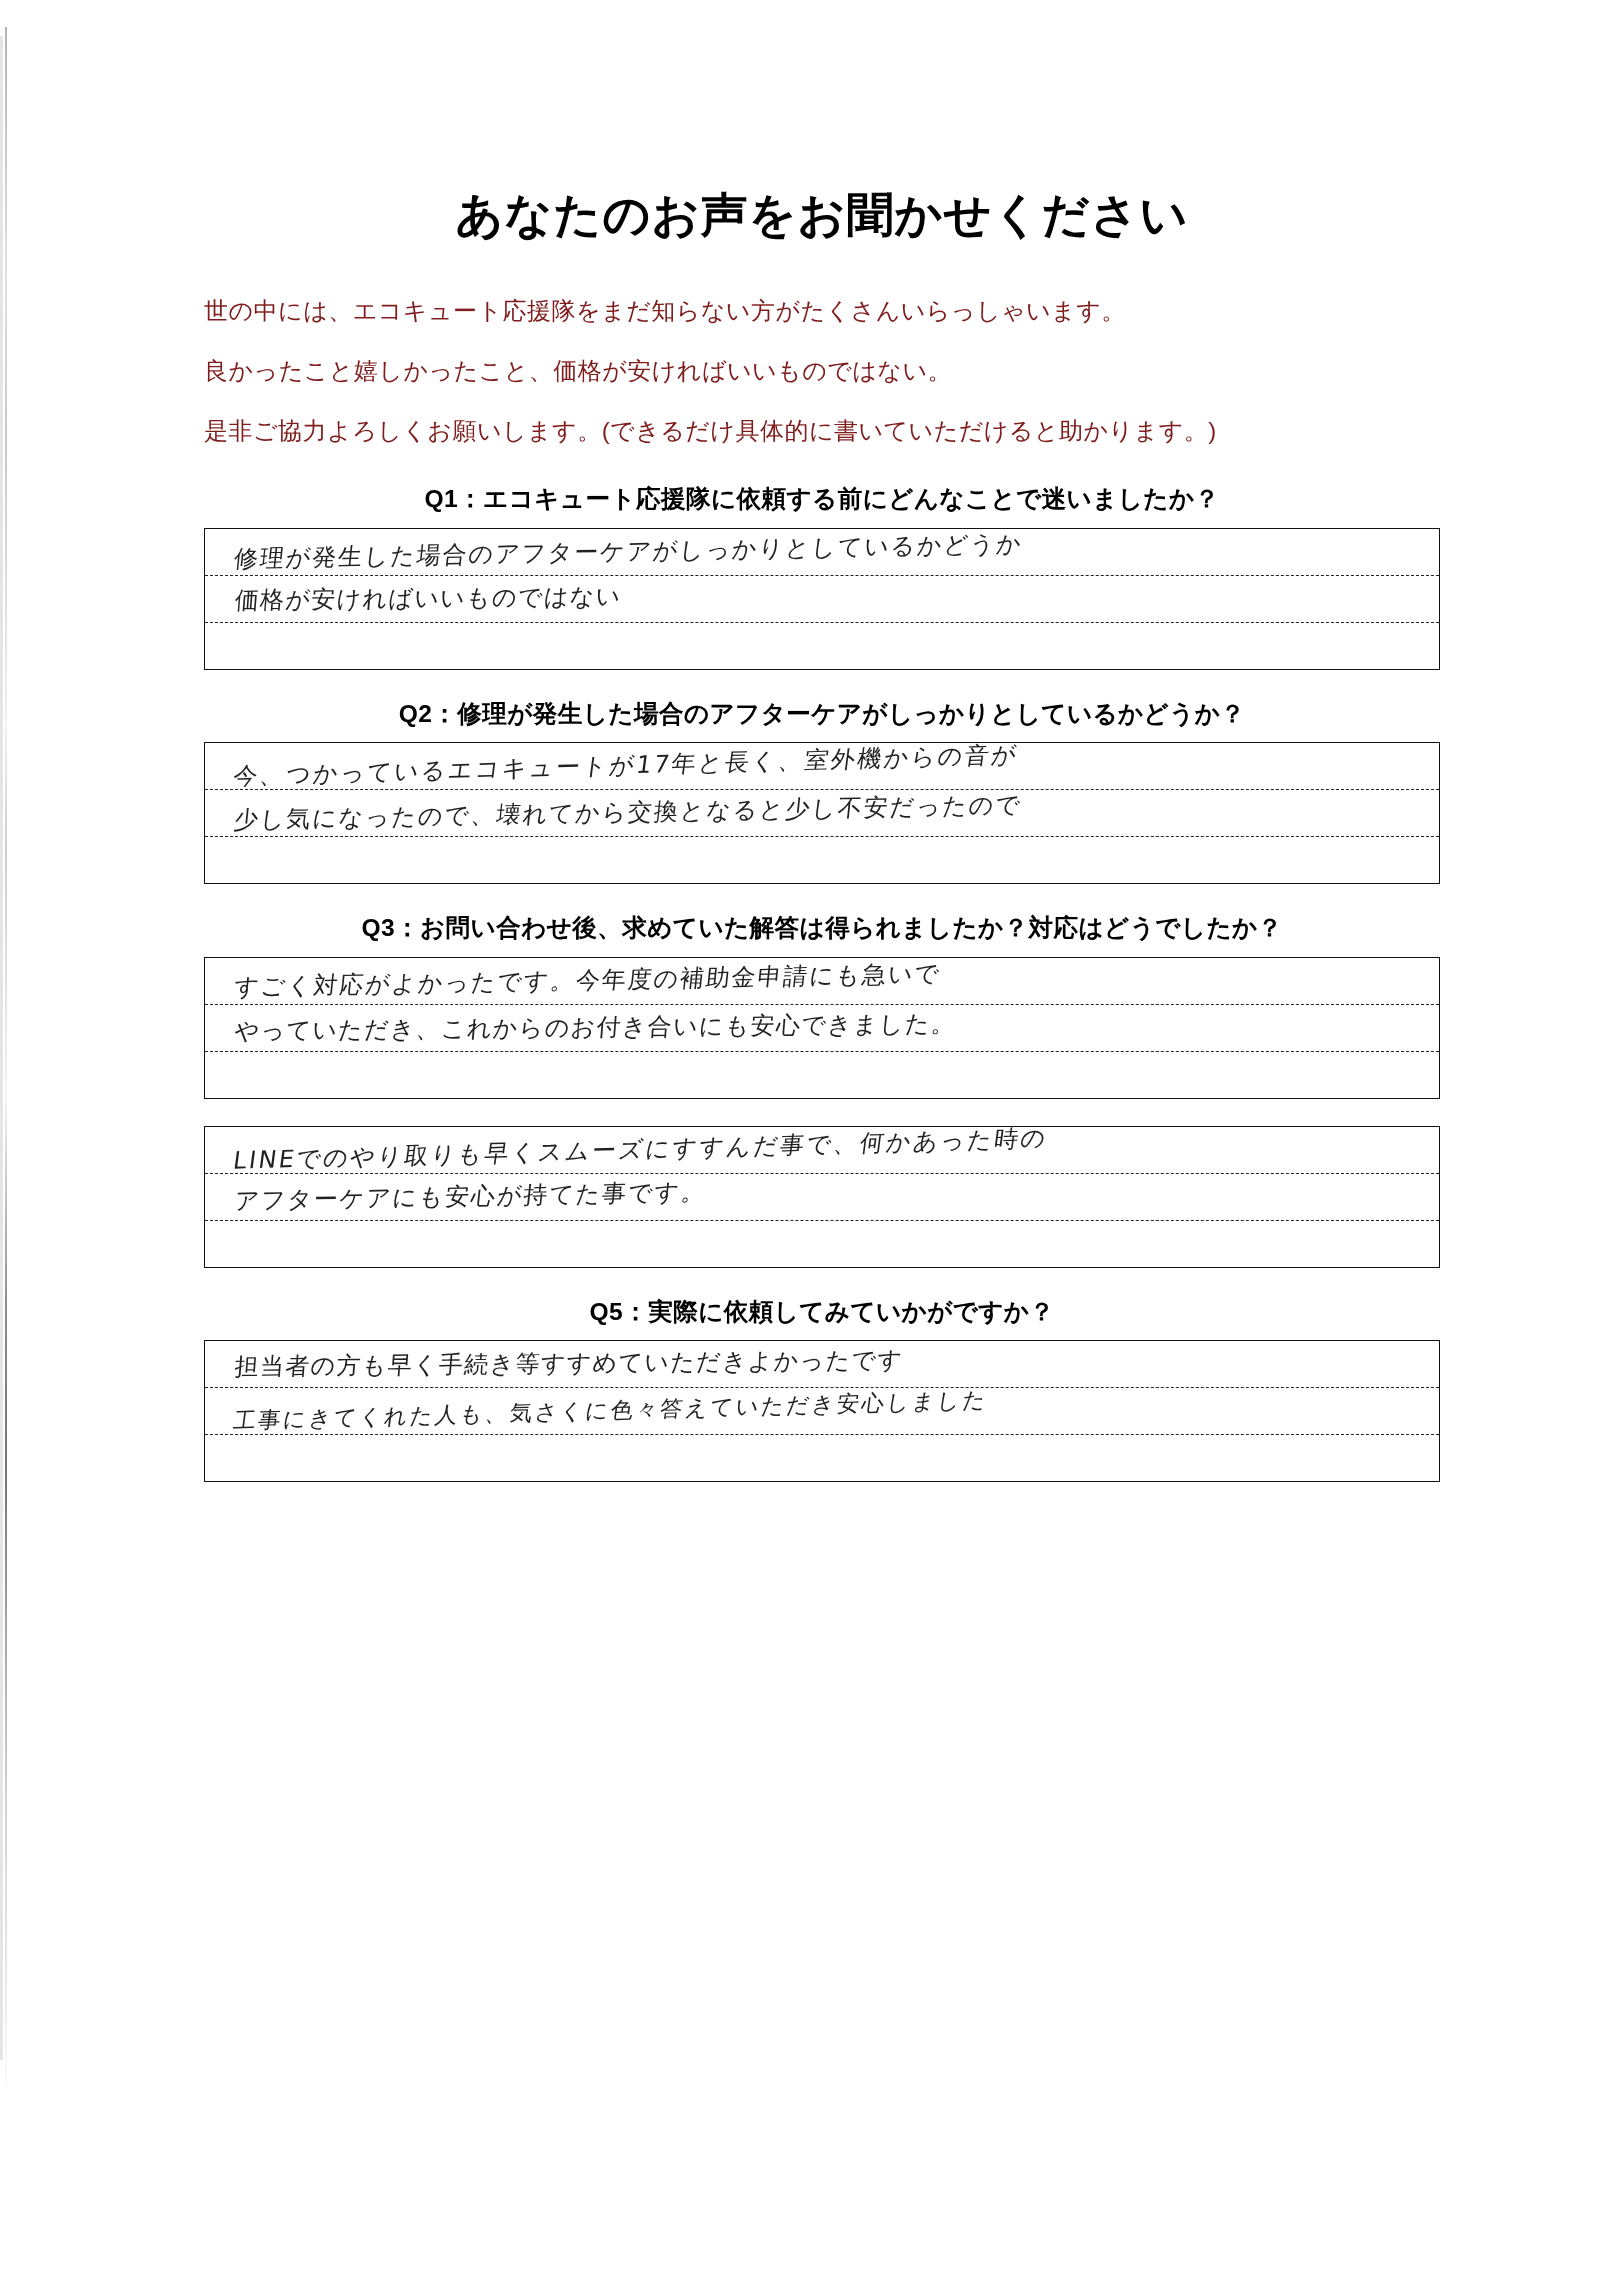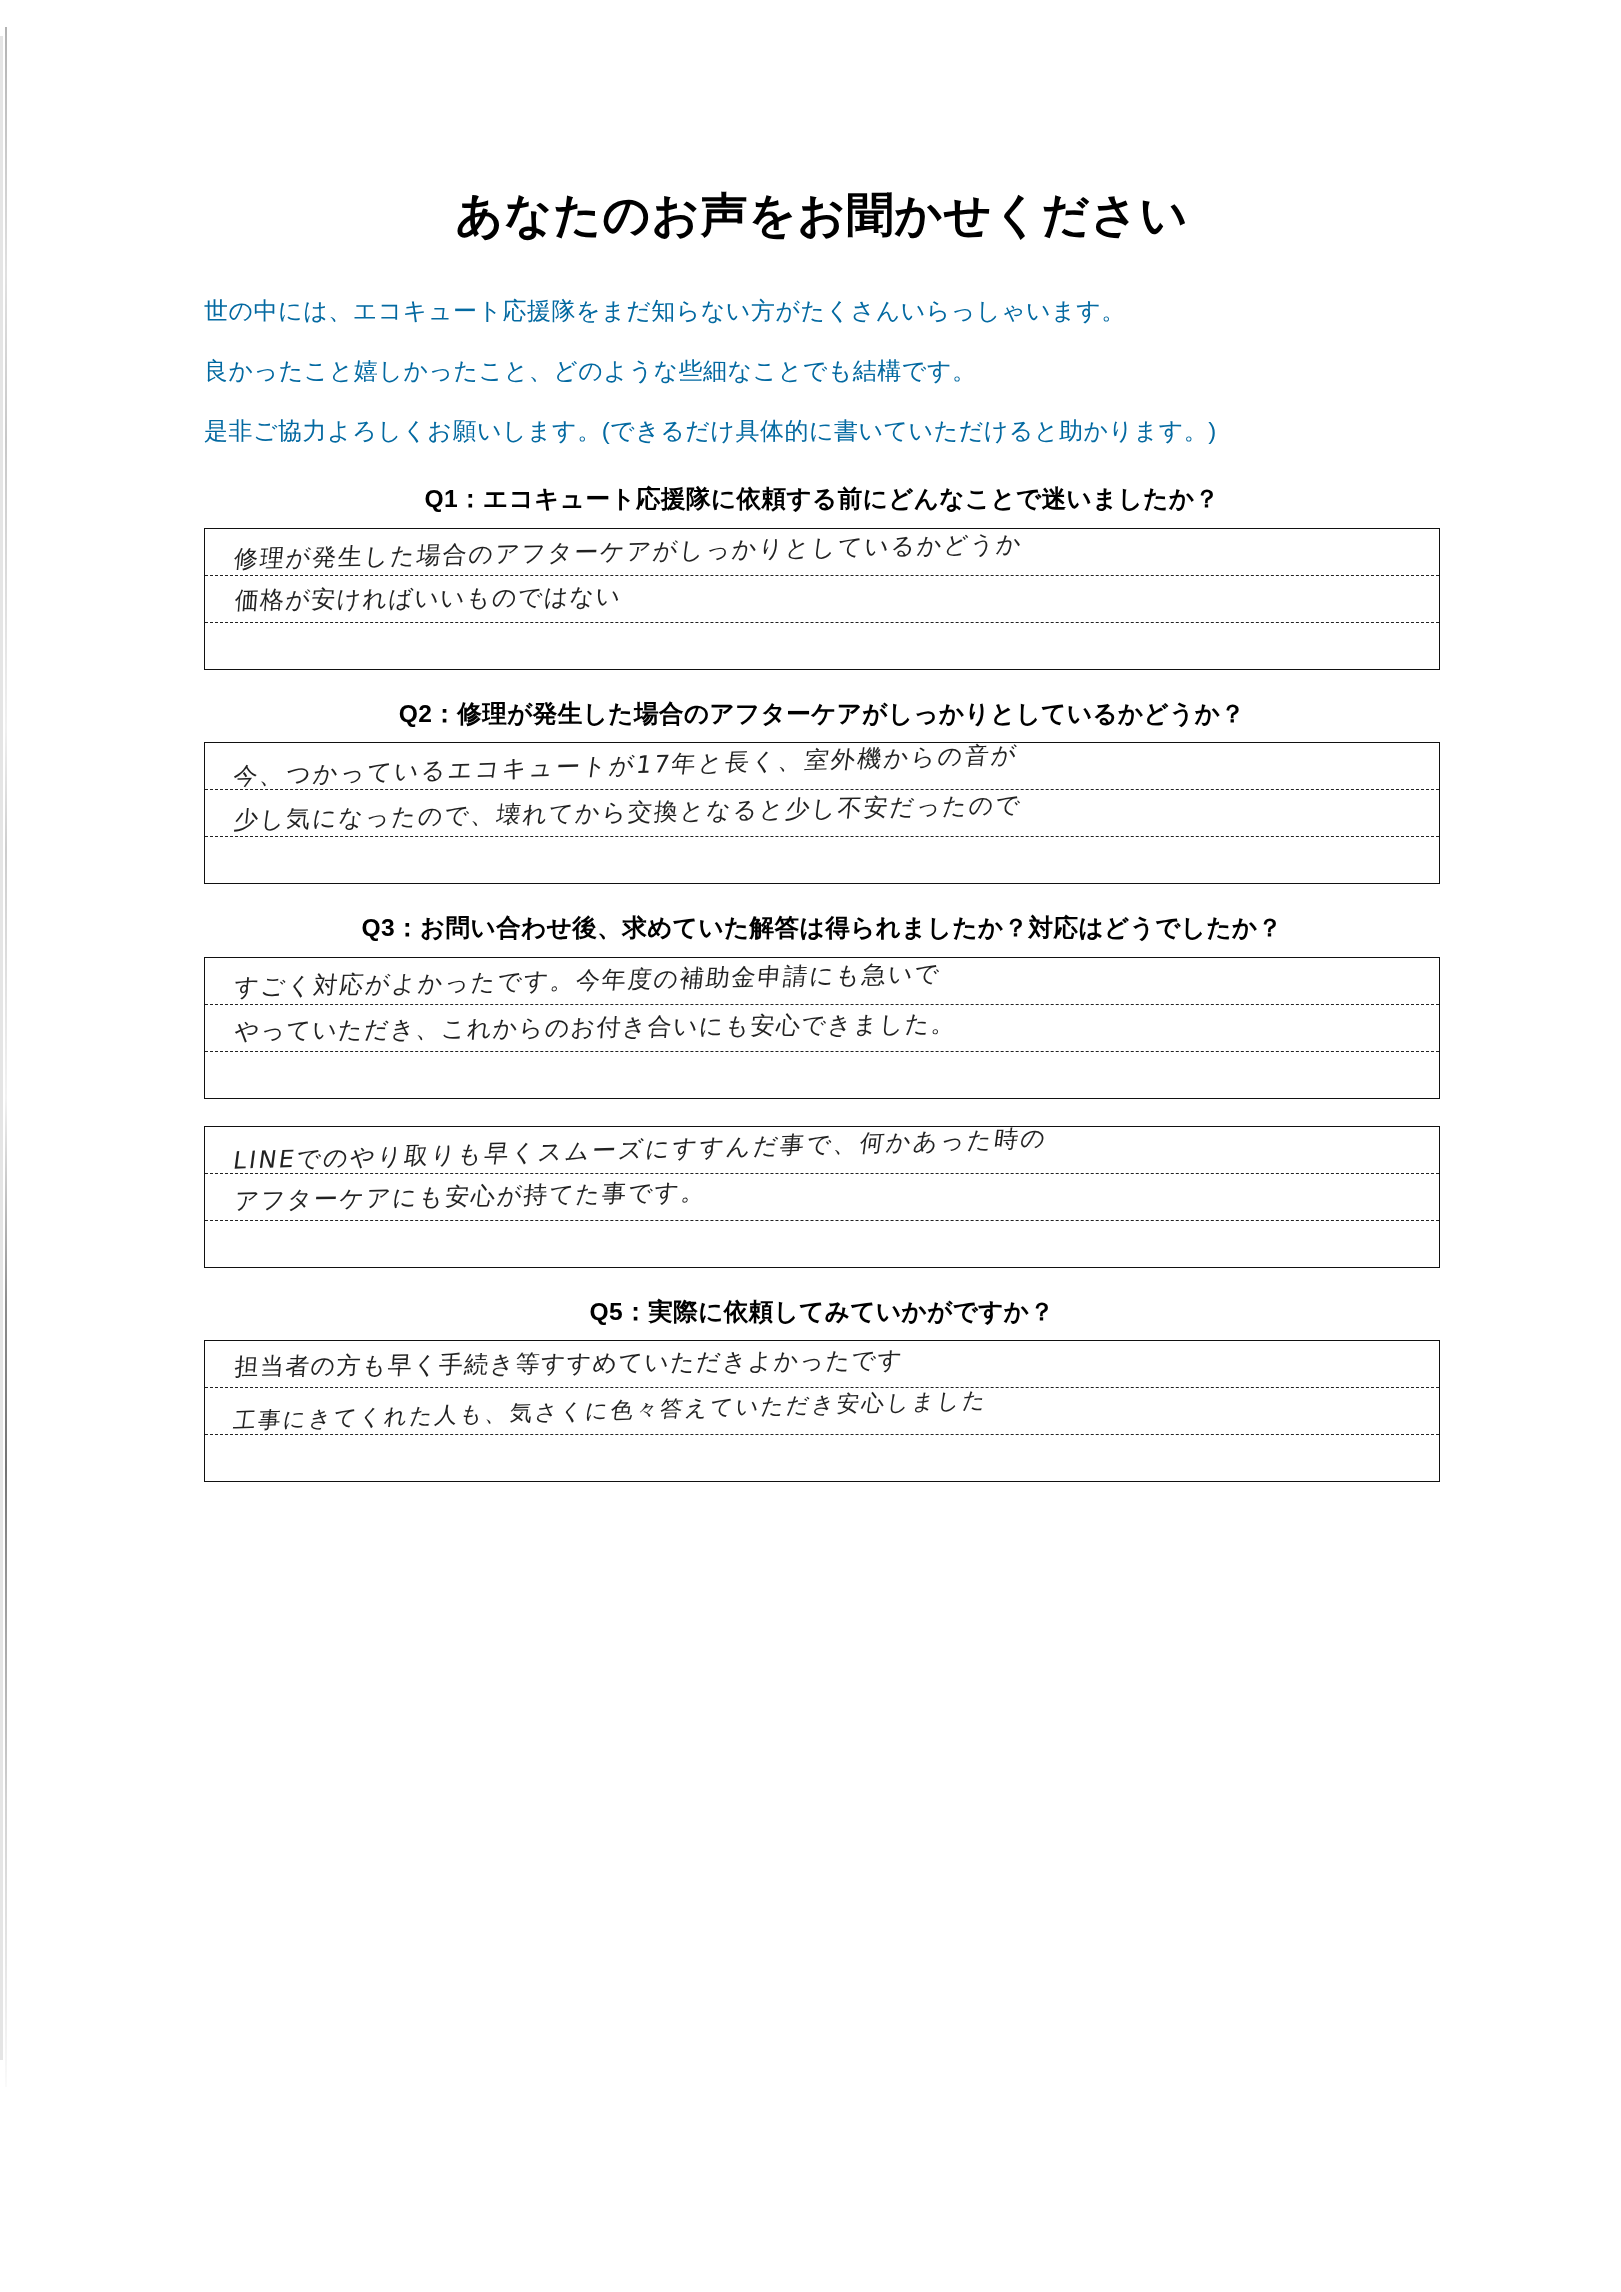--- a/index.html
+++ b/index.html
@@ -65,21 +65,21 @@
     white-space: nowrap;
   }
 
   .intro {
     margin-top: 52px;
   }
   .intro-line {
     font-size: 24px;
     line-height: 1.0;
     margin-bottom: 36px;
-    color: #0369a1;
+    color: #7f1d1d;
     letter-spacing: 0.5px;
     white-space: nowrap;
   }
 
   .qblock {
     margin-top: 27px;
     text-align: center;
   }
   .qblock.first { margin-top: 39px; }
 
@@ -139,21 +139,21 @@
 
   <div class="scan-edge2"></div>
   <div class="scan-edge"></div>
 
   <div class="content">
 
     <div class="doc-title">あなたのお声をお聞かせください</div>
 
     <div class="intro">
       <div class="intro-line">世の中には、エコキュート応援隊をまだ知らない方がたくさんいらっしゃいます。</div>
-      <div class="intro-line">良かったこと嬉しかったこと、どのような些細なことでも結構です。</div>
+      <div class="intro-line">良かったこと嬉しかったこと、価格が安ければいいものではない。</div>
       <div class="intro-line">是非ご協力よろしくお願いします。(できるだけ具体的に書いていただけると助かります。)</div>
     </div>
 
     <div class="qblock first">
       <div class="q-label">Q1：エコキュート応援隊に依頼する前にどんなことで迷いましたか？</div>
       <div class="answer-box">
         <div class="answer-row">
           <span class="hand">修理が発生した場合のアフターケアがしっかりとしているかどうか</span>
         </div>
         <div class="answer-row">

